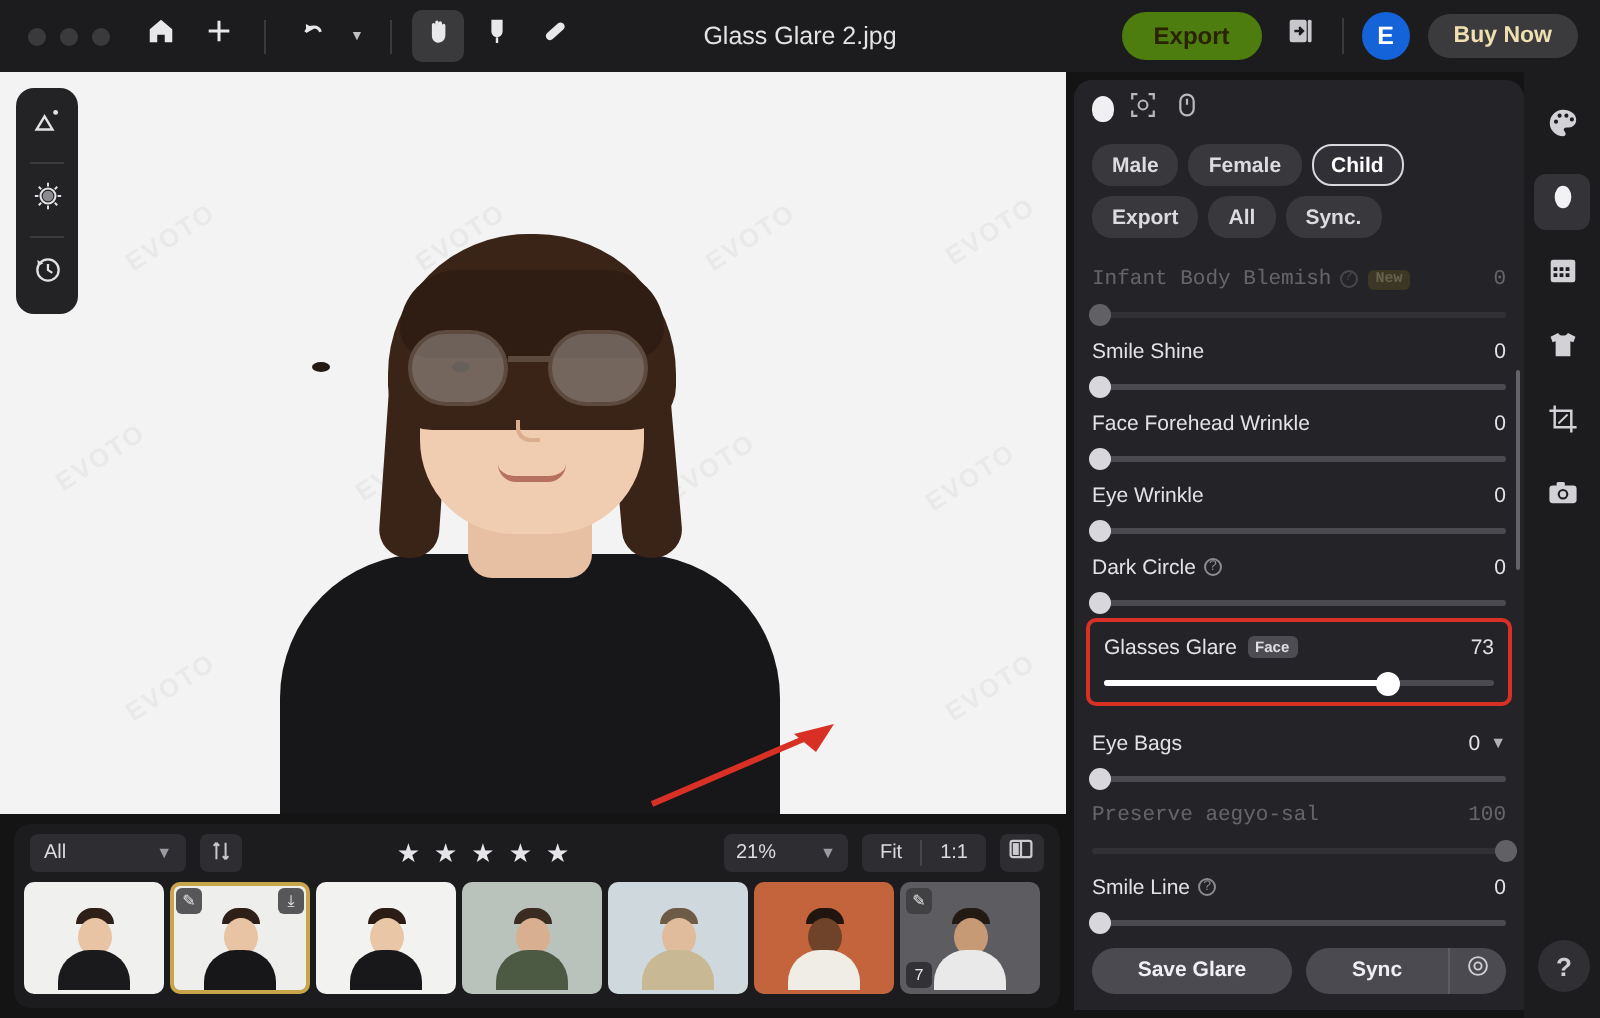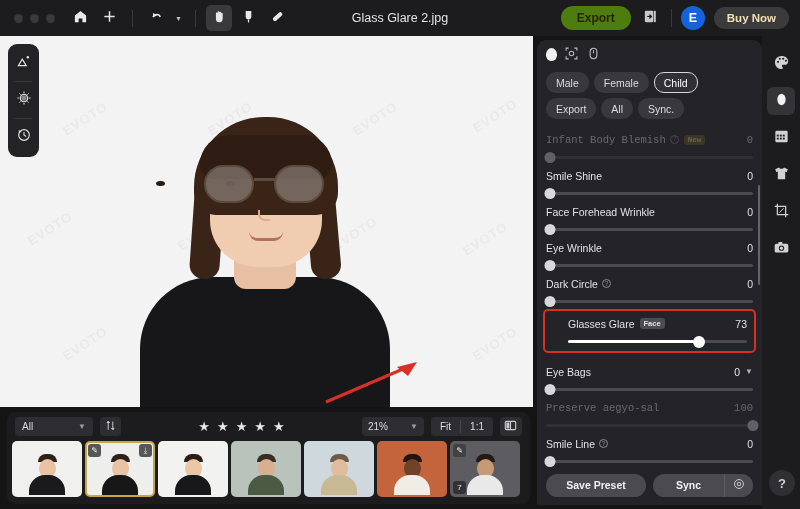--- a/index.html
+++ b/index.html
@@ -125,21 +125,21 @@
   .panel {
     position: absolute; right: 38px; top: 40px; width: 225px; height: 465px;
     background: #242428; border-radius: 9px 9px 0 0; overflow: hidden;
   }
   .panel-head {
     height: 29px; display: flex; align-items: center; padding: 0 9px; gap: 7px;
   }
   .ph-dot { width: 11px; height: 13px; background: #f0f0f2; border-radius: 50% 50% 45% 45%; }
   .ph-title { font-size: 11.5px; font-weight: bold; color: #f2f2f4; flex: 1; }
   .ph-icon { width: 15px; height: 15px; color: #b8b8bd; display:flex; align-items:center;justify-content:center;}
-  .pills { display: flex; flex-wrap: wrap; gap: 5px; padding: 3px 9px 6px 9px; }
+  .pills { display: flex; flex-wrap: wrap; gap: 5px; padding: 3px 9px 6px 9px; font-weight: bold; }
   .pill {
     background: #38383d; color: #dcdce0; font-size: 10.5px;
     border-radius: 10px; padding: 3.5px 9px; border: 1px solid transparent;
   }
   .pill.sel { border: 1px solid #d8d8dc; background: #303036; color: #fff; }
   .rows { position: relative; height: 352px; overflow: hidden; padding: 0 9px; }
   .row { padding: 7px 0 2px 0; }
   .row.dim { opacity: 0.34; font-family: Liberation Mono, monospace; }
   .row-top { display: flex; align-items: center; font-size: 10.5px; color: #e2e2e6; height: 15px; }
   .row-label { font-weight: normal; }
@@ -163,21 +163,21 @@
     border-radius: 2px; margin-top: 9px;
   }
   .track .fill { position: absolute; left:0; top:0; height:3px; background:#fff; border-radius:2px; }
   .knob {
     position: absolute; top: -4px; width: 11px; height: 11px;
     border-radius: 50%; background: #d8d8dc; transform: translateX(-50%);
   }
   .knob.white { background: #fff; width: 12px; height: 12px; top: -4.5px; }
   .hl-row {
     border: 2.5px solid #d93025; border-radius: 5px;
-    padding: 5px 7px 8px 23px; margin: 4px -3px;
+    padding: 5px 7px 8px 7px; margin: 4px -3px;
   }
   .panel-foot {
     position: absolute; bottom: 0; left: 0; width: 225px; height: 40px;
     display: flex; align-items: center; gap: 7px; padding: 0 9px;
   }
   .foot-btn {
     flex: 1; height: 23px; background: #4a4a50; color: #f0f0f4;
     font-size: 10.5px; font-weight: bold; border-radius: 12px; border: none;
     display: flex; align-items: center; justify-content: center;
   }
@@ -579,21 +579,21 @@
             <span class="row-val">0</span>
           </div>
           <div class="track">
             <div class="knob" style="left: 2%;"></div>
           </div>
         </div>
       </div>
     <div class="scrollbar"></div>
 
     <div class="panel-foot">
-      <button class="foot-btn">Save Preset</button>
+      <button class="foot-btn">Save Glare</button>
       <div class="sync-wrap">
         <div class="sync-lbl">Sync</div>
         <div class="sync-gear">
           <span>
             <svg width="12" height="12" viewBox="0 0 14 14">
                 <circle cx="7" cy="7" r="5.2" fill="none" stroke="currentColor" stroke-width="1.1"></circle>
                 <circle cx="7" cy="7" r="2.1" fill="none" stroke="currentColor" stroke-width="1.1"></circle>
               </svg>
           </span>
         </div>

